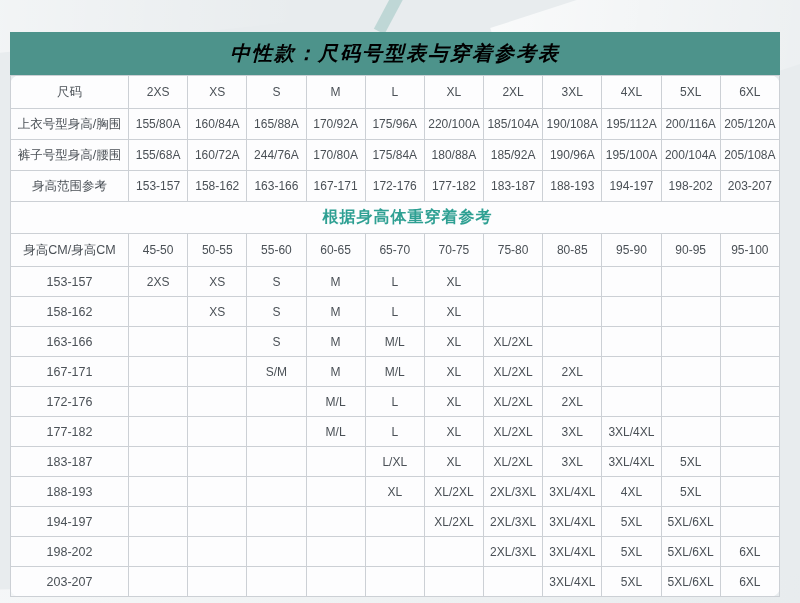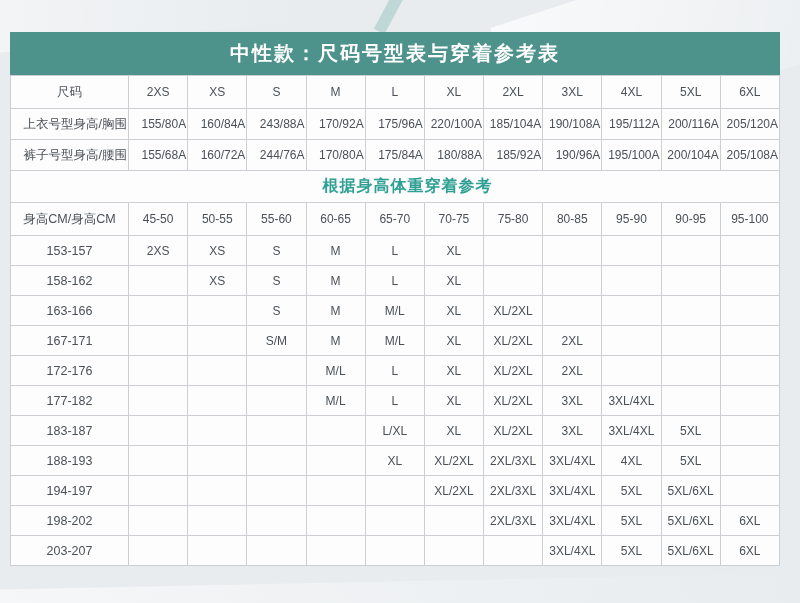--- a/index.html
+++ b/index.html
@@ -31,46 +31,47 @@
     transform:rotate(-1.2deg);
   }
   .sheet{position:absolute;left:10px;top:32px;width:770px;}
   .title-bar{
     height:43px;display:flex;align-items:center;justify-content:center;
     font-weight:bold;font-size:20px;letter-spacing:2px;
   }
   table{
     width:100%;border-collapse:collapse;table-layout:fixed;
     background:#fdfdfe;
+    border-radius:10px;
   }
   td{
     border:1px solid #ccd0d5;
     text-align:center;vertical-align:middle;
     font-size:12px;color:#4a5056;
     padding:0 1px;overflow:hidden;white-space:nowrap;
   }
   td.label{font-size:12.5px;}
   tr.hdr td{height:32px;}
-  tr.toprow td{height:30px;text-align:right;}
+  tr.toprow td{height:30px;}
   tr.bodyrow td{height:29px;}
   tr.section-row td{
     height:31px;font-size:16px;font-weight:bold;letter-spacing:1px;padding-left:26px;
   }
   col.c-label{width:118px;}
 </style>
 </head>
 <body>
 
 <div class="deco deco-top-left"></div>
 <div class="deco deco-top-right"></div>
 <div class="deco deco-teal-sliver"></div>
 <div class="deco deco-bottom"></div>
 
 <div class="sheet">
-  <div class="title-bar" style="background: rgb(77, 147, 139); color: #ffffff;">
+  <div class="title-bar" style="background: rgb(77, 147, 139); color: #000000; font-style: italic;">
     <span>中性款：尺码号型表与穿着参考表</span>
   </div>
   <table>
     <colgroup>
       <col class="c-label">
       <col>
         <col>
         <col>
         <col>
         <col>
@@ -93,21 +94,21 @@
           <td>2XL</td>
           <td>3XL</td>
           <td>4XL</td>
           <td>5XL</td>
           <td>6XL</td>
         </tr>
         <tr class="toprow">
           <td class="label">上衣号型身高/胸围</td>
           <td>155/80A</td>
           <td>160/84A</td>
-          <td>243/88A</td>
+          <td>165/88A</td>
           <td>170/92A</td>
           <td>175/96A</td>
           <td>220/100A</td>
           <td>185/104A</td>
           <td>190/108A</td>
           <td>195/112A</td>
           <td>200/116A</td>
           <td>205/120A</td>
         </tr>
         <tr class="toprow">
@@ -117,20 +118,34 @@
           <td>244/76A</td>
           <td>170/80A</td>
           <td>175/84A</td>
           <td>180/88A</td>
           <td>185/92A</td>
           <td>190/96A</td>
           <td>195/100A</td>
           <td>200/104A</td>
           <td>205/108A</td>
         </tr>
+        <tr class="toprow">
+          <td class="label">身高范围参考</td>
+          <td>153-157</td>
+          <td>158-162</td>
+          <td>163-166</td>
+          <td>167-171</td>
+          <td>172-176</td>
+          <td>177-182</td>
+          <td>183-187</td>
+          <td>188-193</td>
+          <td>194-197</td>
+          <td>198-202</td>
+          <td>203-207</td>
+        </tr>
         <tr class="section-row">
           <td colspan="12" style="color: rgb(47, 160, 147);">根据身高体重穿着参考</td>
         </tr>
         <tr class="hdr">
           <td class="label">身高CM/身高CM</td>
           <td>45-50</td>
           <td>50-55</td>
           <td>55-60</td>
           <td>60-65</td>
           <td>65-70</td>

